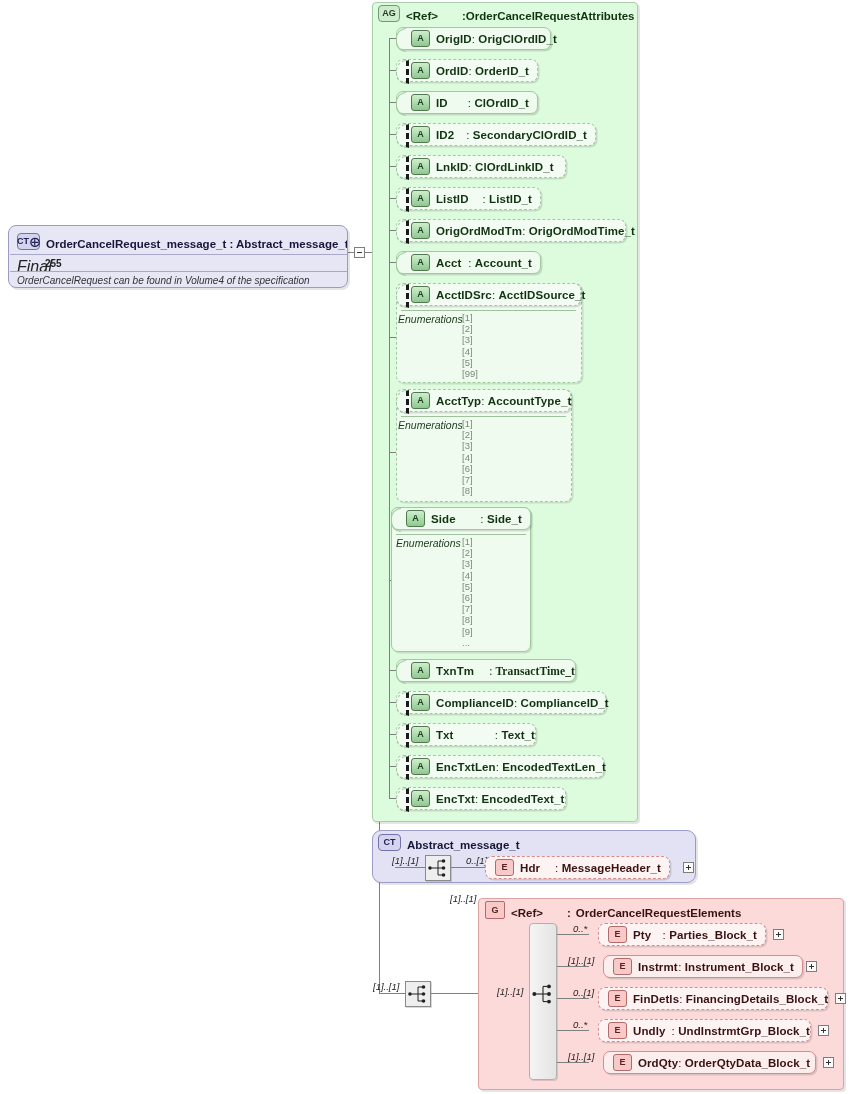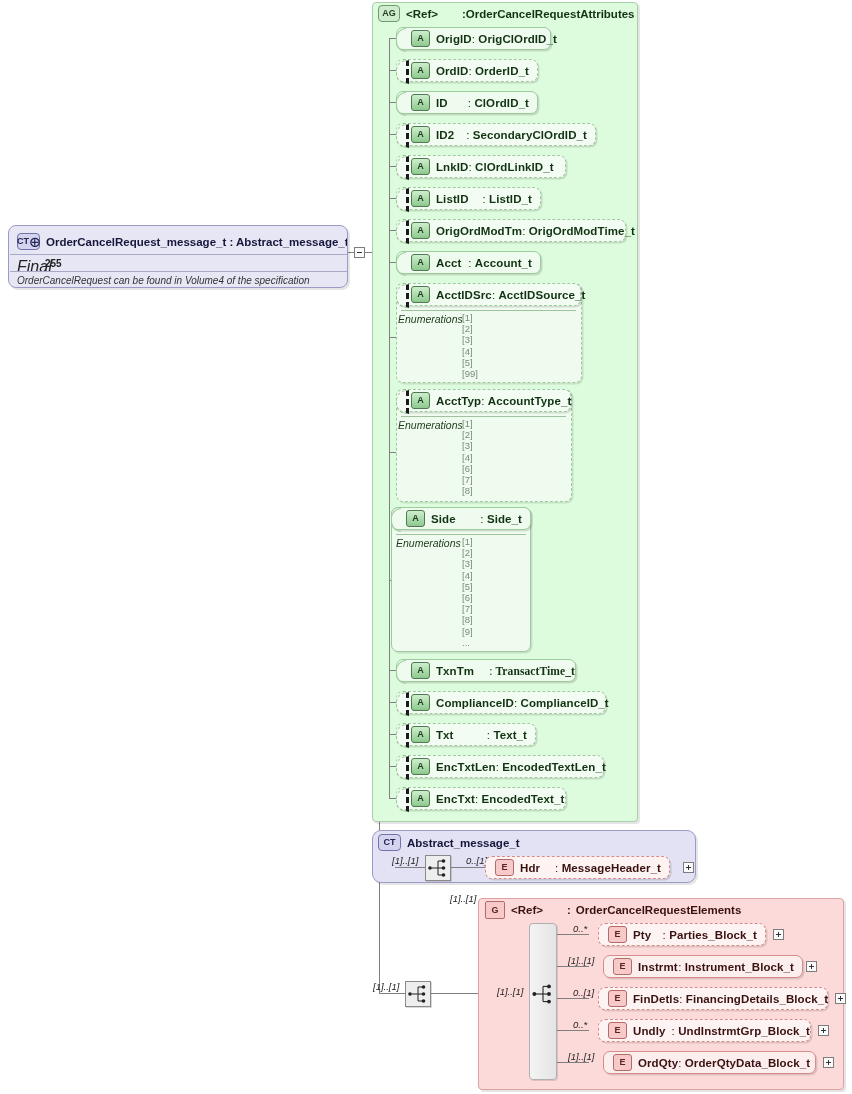--- a/index.html
+++ b/index.html
@@ -52,21 +52,21 @@
   .gbox{position:absolute;box-sizing:border-box;background:#fcdada;
         border:1px solid #dba2a2;border-radius:4px;
         box-shadow:2px 2px 0 rgba(0,0,0,.10);}
   .ctbox{position:absolute;box-sizing:border-box;background:#e2e2f4;
          border:1px solid #9b9bc6;border-radius:9px;
          box-shadow:2px 2px 0 rgba(0,0,0,.10);}
   .ctmain{position:absolute;box-sizing:border-box;background:#e6e6f5;
           border:1px solid #9b9bc6;border-radius:8px;
           box-shadow:2px 2px 0 rgba(0,0,0,.10);overflow:hidden;}
 
-  .box-title{position:absolute;display:flex;align-items:center;white-space:nowrap;
+  .box-title{position:absolute;display:flex;align-items:flex-end;white-space:nowrap;
              font-size:11.5px;font-weight:bold;}
   .ref{font-weight:bold;}
 
   
   .enumwrap{position:absolute;box-sizing:border-box;border:1px dashed #9ecb9e;
             border-radius:7px;background:#effbef;
             box-shadow:1.5px 1.5px 0 rgba(0,0,0,.10);}
   .enumwrap.solid{border-style:solid;background:#eefbee;}
   .enumhdr{position:absolute;left:8px;font-style:italic;font-size:10.5px;color:#1c3a1c;}
   .enumrule{position:absolute;height:1px;background:#9dc29d;}
@@ -281,21 +281,21 @@
     <span class="badge badge-a" style="margin-left:9px;">A</span>
     <span class="lbl"><span class="nm">ComplianceID</span></span>
     <span class="lbl" style="margin-left:auto;padding-right:8px;"><span>:</span> <span class="ty">ComplianceID_t</span></span>
   </div>
 
   <div class="ln lnh abs" style="left:389px;top:734px;width:9px;"></div>
   <div class="node attr opt" style="left:396px;top:723px;width:140px;height:23px;">
     <span class="hook"></span>
     <span class="badge badge-a" style="margin-left:9px;">A</span>
     <span class="lbl"><span class="nm">Txt</span></span>
-    <span class="lbl" style="margin-left:auto;padding-right:8px;"><span>:</span> <span class="ty">Text_t</span></span>
+    <span class="lbl" style="margin-left:auto;"><span>:</span> <span class="ty">Text_t</span></span>
   </div>
 
   <div class="ln lnh abs" style="left:389px;top:766px;width:9px;"></div>
   <div class="node attr opt" style="left:396px;top:755px;width:208px;height:23px;">
     <span class="hook"></span>
     <span class="badge badge-a" style="margin-left:9px;">A</span>
     <span class="lbl"><span class="nm">EncTxtLen</span></span>
     <span class="lbl" style="margin-left:auto;padding-right:8px;"><span>:</span> <span class="ty">EncodedTextLen_t</span></span>
   </div>
 

